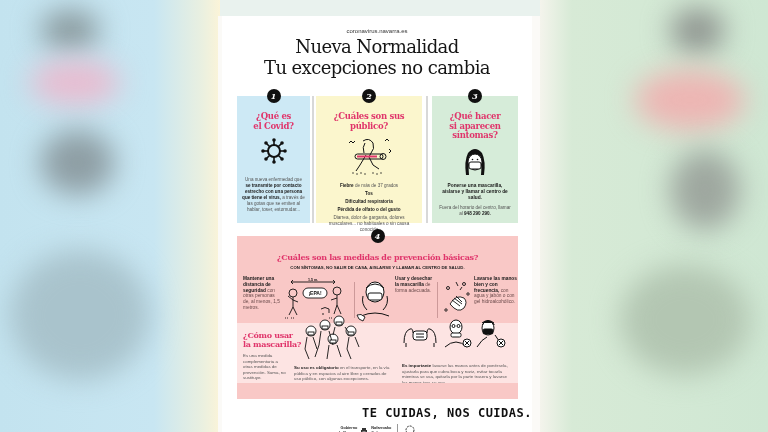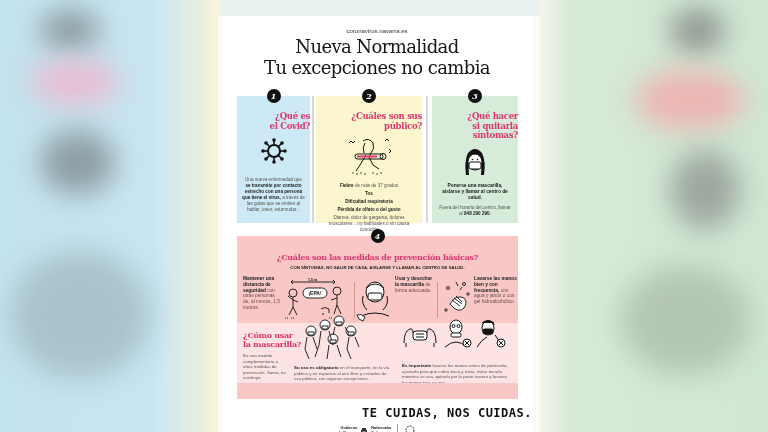--- a/index.html
+++ b/index.html
@@ -18,21 +18,21 @@
   .poster { position: absolute; left: 218px; top: 16px; width: 322px; height: 432px; background: #fbfaf7; }
   .poster-inner { position: absolute; left: 4px; top: 0; width: 310px; height: 432px; background: #ffffff; }
 
   .site-url { position: absolute; top: 12px; left: 0; width: 100%; text-align: center; font-size: 6px; color: #333; }
   .title { position: absolute; top: 20px; left: 0; width: 100%; text-align: center;
     font-family: "DejaVu Serif", serif; font-size: 18px; line-height: 21px; color: #151515; letter-spacing: -0.6px; }
 
   .card { position: absolute; padding-top: 16px; text-align: center; }
   .card .num { position: absolute; top: -7px; left: 50%; margin-left: -7px; width: 14px; height: 14px; border-radius: 50%;
     background: #111; color: #fff; font-family: "DejaVu Serif", serif; font-style: italic; font-weight: bold; font-size: 8px; line-height: 14px; text-align: center; }
-  .card h3 { font-family: "DejaVu Serif", serif; font-size: 8.5px; line-height: 9.5px; color: #e0356b; font-weight: bold; letter-spacing: -0.3px; text-align: right; }
+  .card h3 { font-family: "DejaVu Serif", serif; font-size: 8.5px; line-height: 9.5px; color: #e0356b; font-weight: bold; letter-spacing: -0.3px; }
   .card p { font-size: 4.6px; line-height: 6px; color: #555; }
   .card p b, .card .b { font-weight: bold; color: #1a1a1a; }
 
   .c1 { left: 15px; top: 80px; width: 73px; height: 127px; background: #cde9f5; }
   .c2 { left: 94px; top: 80px; width: 106px; height: 127px; background: #fbf6cd; }
   .c3 { left: 210px; top: 80px; width: 86px; height: 127px; background: #d6ecd9; }
   .divider { position: absolute; top: 80px; width: 2px; height: 127px; background: #d8d8d8; }
 
   .icon-box { margin: 6px auto 6px; }
 
@@ -155,21 +155,21 @@
       <p class="b" style="margin-top:2px;">Pérdida de olfato o del gusto</p>
       <p style="margin-top:2px;padding:0 12px;">Diarrea, dolor de garganta, dolores musculares... no habituales o sin causa conocida</p>
     </div>
 
     <div class="divider" style="left:204px;"></div>
 
     <div class="card c3">
       <div class="num">3</div>
       <h3>
         <div>¿Qué hacer</div>
-        <div>si quitarla</div>
+        <div>si aparecen</div>
         <div>síntomas?</div>
       </h3>
       <div class="icon-box" style="width:30px;height:32px;margin-top:4px;">
         <svg width="30" height="32" viewBox="0 0 30 32">
           <path d="M6 30 q-2 -14 2 -22 q7 -8 14 0 q4 8 2 22 l-3 0 q1 -10 -1 -16 l-10 0 q-2 6 -1 16 z" fill="#111"></path>
           <ellipse cx="15" cy="17" rx="7" ry="8" fill="#fff" stroke="#111" stroke-width="1"></ellipse>
           <rect x="9" y="17" width="12" height="7" rx="2" fill="#fff" stroke="#111" stroke-width="1"></rect>
           <circle cx="12.5" cy="14.5" r="0.8" fill="#111"></circle>
             <circle cx="17.5" cy="14.5" r="0.8" fill="#111"></circle>
         </svg>

